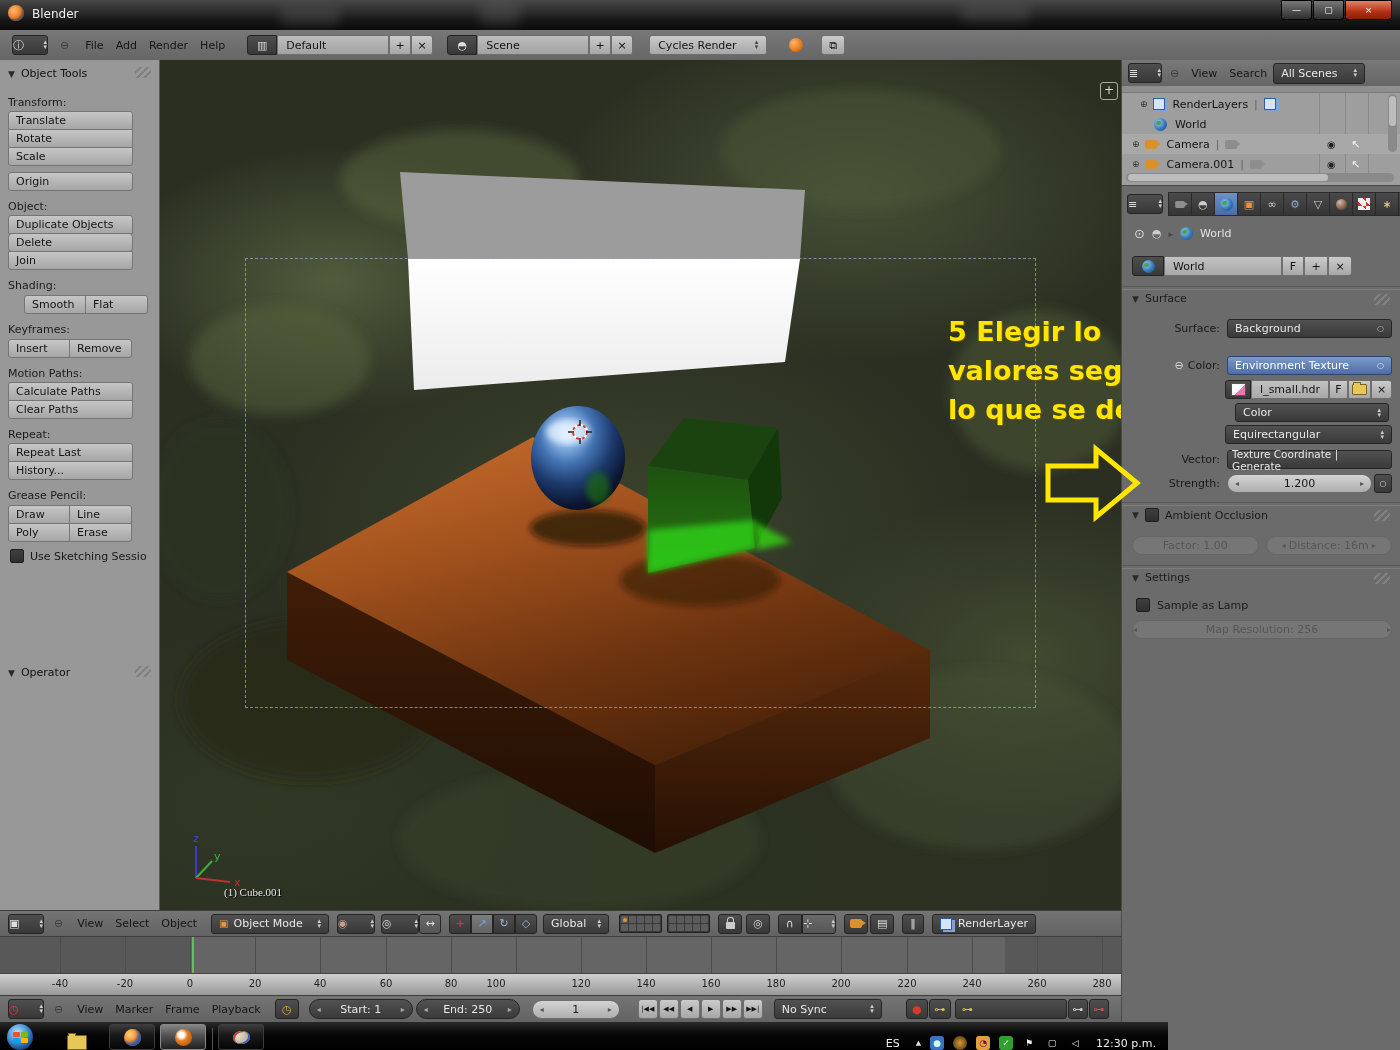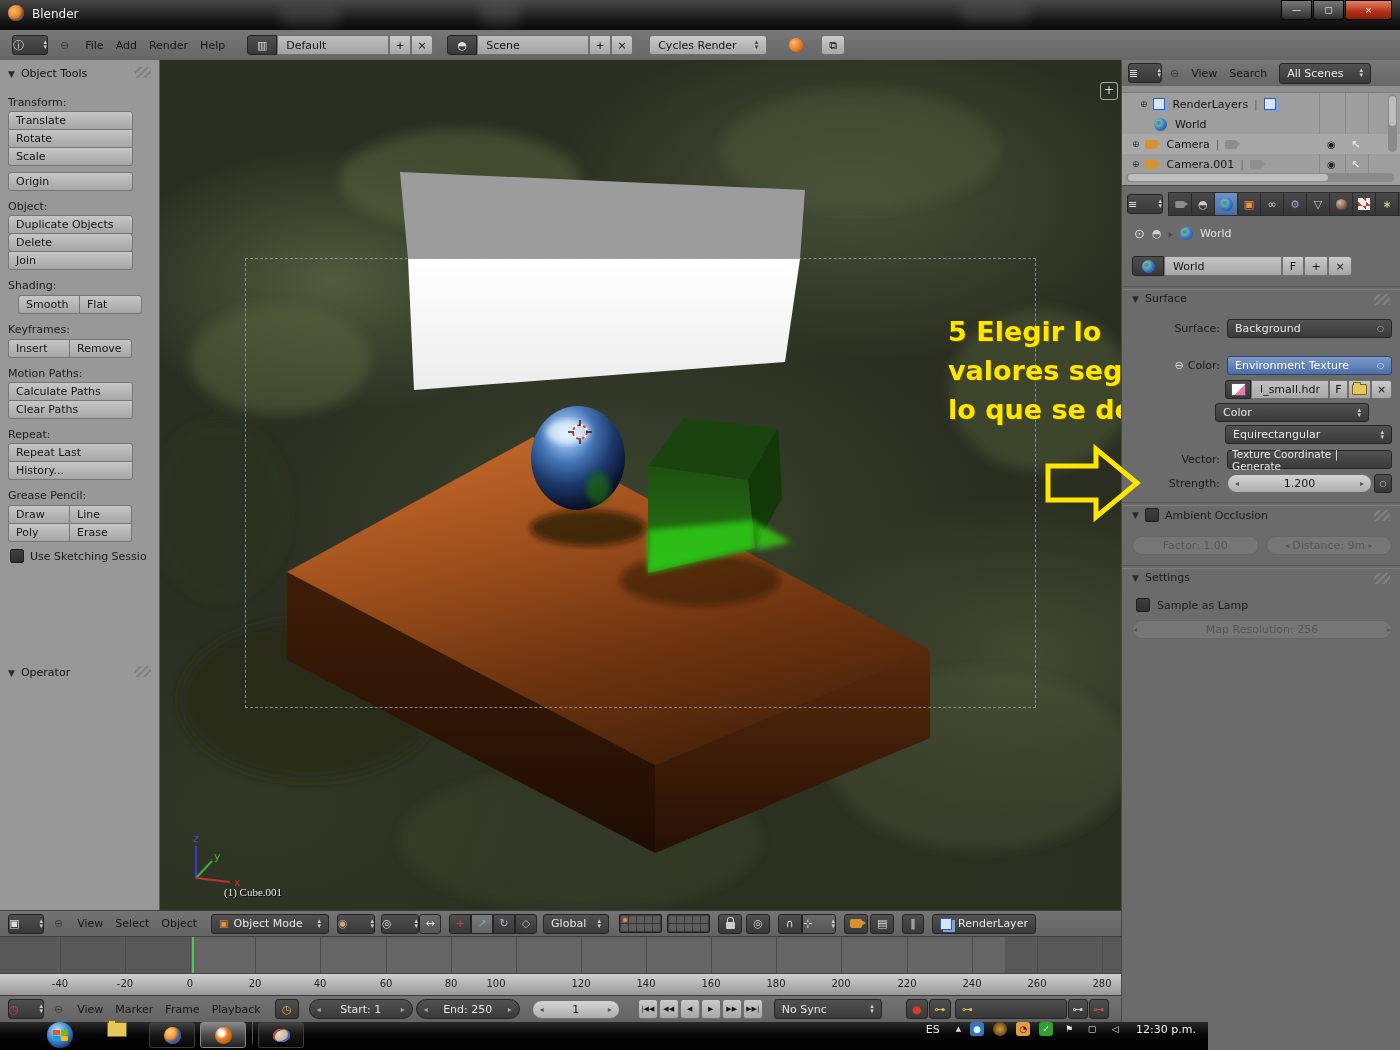--- a/index.html
+++ b/index.html
@@ -101,21 +101,21 @@
   .ico-lock:before{content:'';position:absolute;left:1px;top:-5px;width:5px;height:5px;border:1.5px solid #ccc;border-bottom:none;border-radius:3px 3px 0 0;}
   .ico-checker{width:12px;height:12px;display:inline-block;background:
      linear-gradient(45deg,#c0392b 25%,transparent 25%,transparent 75%,#c0392b 75%) 0 0/8px 8px,#eee;}
   .lgrid{display:grid;grid-template-columns:repeat(5,7px);grid-template-rows:7px 7px;gap:1px;padding:1px;
     background:#3a3a3a;border:1px solid #222;border-radius:2px;}
   .lcell{background:#5c5c5c;border-radius:1px;position:relative;}
   .lcell.dot:after{content:'';position:absolute;left:1.5px;top:1.5px;width:4px;height:4px;border-radius:50%;background:#e8923a;}
   .mini{font-size:9px;}
   
   .taskbar{left:0;top:1022px;width:1168px;height:28px;background:linear-gradient(#2a2a2a,#060606 45%,#000);
-    display:flex;align-items:flex-start;color:#eee;padding-left:40px;}
+    display:flex;align-items:flex-end;color:#eee;}
   .orb{width:26px;height:26px;border-radius:50%;margin-left:7px;
     background:radial-gradient(circle at 40% 32%,#bfe0f8,#3f8ad0 45%,#123a74 80%,#0a2148);
     display:grid;grid-template-columns:7px 7px;grid-template-rows:5px 5px;gap:1px;place-content:center;}
   .orb i{border-radius:1px;}
   .tbtn{width:44px;height:24px;border:1px solid #3d3d3d;border-radius:3px;margin-left:5px;
     background:linear-gradient(rgba(255,255,255,.12),rgba(255,255,255,.02));display:flex;align-items:center;justify-content:center;}
   .tbtn.active{background:linear-gradient(rgba(255,255,255,.45),rgba(255,255,255,.12));border-color:#888;}
   .trayico{width:14px;height:14px;border-radius:3px;margin-left:9px;display:inline-flex;align-items:center;justify-content:center;font-size:9px;}
 </style>
 </head>
@@ -181,21 +181,21 @@
     <div class="tslabel">Transform:</div>
     <div class="tsb" style="border-radius:3px 3px 0 0">Translate</div>
     <div class="tsb" style="border-radius:0">Rotate</div>
     <div class="tsb" style="border-radius:0 0 3px 3px">Scale</div>
     <div class="tsb" style="margin-top:6px">Origin</div>
     <div class="tslabel">Object:</div>
     <div class="tsb" style="border-radius:3px 3px 0 0">Duplicate Objects</div>
     <div class="tsb" style="border-radius:4px">Delete</div>
     <div class="tsb" style="border-radius:0 0 3px 3px">Join</div>
     <div class="tslabel">Shading:</div>
-    <div style="display:flex;margin-left:18px">
+    <div style="display:flex;margin-left:24px">
       <div class="tsb half" style="margin:0;border-radius:3px 0 0 3px">Smooth</div>
       <div class="tsb half" style="margin:0 0 0 -1px;border-radius:0 3px 3px 0;width:63px">Flat</div>
     </div>
     <div class="tslabel">Keyframes:</div>
     <div style="display:flex;margin-left:8px">
       <div class="tsb half" style="margin:0;border-radius:3px 0 0 3px">Insert</div>
       <div class="tsb half" style="margin:0 0 0 -1px;border-radius:0 3px 3px 0;width:63px">Remove</div>
     </div>
     <div class="tslabel">Motion Paths:</div>
     <div class="tsb" style="border-radius:3px 3px 0 0">Calculate Paths</div>
@@ -524,21 +524,21 @@
       <div class="slot" style="width:34px;margin-left:6px">
         <span>≣</span>
         <span class="ud">
             <i>▴</i>
             <i>▾</i>
           </span>
       </div>
       <span style="margin-left:8px;color:#3c3c3c">⊖</span>
       <span class="menu" style="margin-left:6px">View</span>
       <span class="menu">Search</span>
-      <div class="wdark" style="width:92px;margin-left:6px;height:21px">
+      <div class="wdark" style="width:92px;margin-left:0;height:21px">
         <span>All Scenes</span>
         <span class="ud">
             <i>▴</i>
             <i>▾</i>
           </span>
       </div>
     </div>
     <div class="abs" style="left:0;top:26px;width:279px;height:6px;background:#8e8e8e;border-bottom:1px solid #7a7a7a"></div>
     <div class="ocol" style="left:197px;top:33px"></div>
     <div class="ocol" style="left:223px;top:33px"></div>
@@ -651,21 +651,21 @@
       <div class="slot" style="width:26px;border-radius:3px 0 0 3px;height:19px">
           <span class="ico-img"></span>
         </div>
       <div class="wlight" style="flex:1;border-radius:0;height:19px;background:linear-gradient(#c2c2c2,#a8a8a8)">l_small.hdr</div>
       <div class="wlight" style="width:19px;border-radius:0;height:19px">F</div>
       <div class="wlight" style="width:23px;border-radius:0;height:19px">
           <span class="ico-folder"></span>
         </div>
       <div class="wlight" style="width:21px;border-radius:0 3px 3px 0;height:19px">×</div>
     </div>
-    <div class="prow" style="left:93px;top:217px;width:154px">
+    <div class="prow" style="left:113px;top:217px;width:154px">
       <div class="wdark" style="flex:1;height:19px">
         <span>Color</span>
         <span class="ud">
             <i>▴</i>
             <i>▾</i>
           </span>
       </div>
     </div>
     <div class="prow" style="left:103px;top:239px;width:167px">
       <div class="wdark" style="flex:1;height:19px">
@@ -693,21 +693,21 @@
     <div class="prow" style="left:10px;top:322px;gap:6px;width:260px">
       <span class="tri">▼</span>
       <span class="checkbox"></span>
       <span>Ambient Occlusion</span>
       <span class="grip" style="top:2px;right:2px"></span>
     </div>
     <div class="prow" style="left:10px;top:350px;width:260px;gap:7px">
       <div class="pilldis" style="flex:1">Factor: 1.00</div>
       <div class="pilldis" style="flex:1">
         <span style="font-size:8px;margin-right:3px">◂</span>
-        <span>Distance: 9m</span>
+        <span>Distance: 16m</span>
         <span style="font-size:8px;margin-left:3px">▸</span>
       </div>
     </div>
     <div class="sep" style="top:379px"></div>
     <div class="prow" style="left:10px;top:385px;gap:6px;width:260px">
       <span class="tri">▼</span>
       <span>Settings</span>
       <span class="grip" style="top:2px;right:2px"></span>
     </div>
     <div class="prow" style="left:14px;top:412px;gap:7px">

